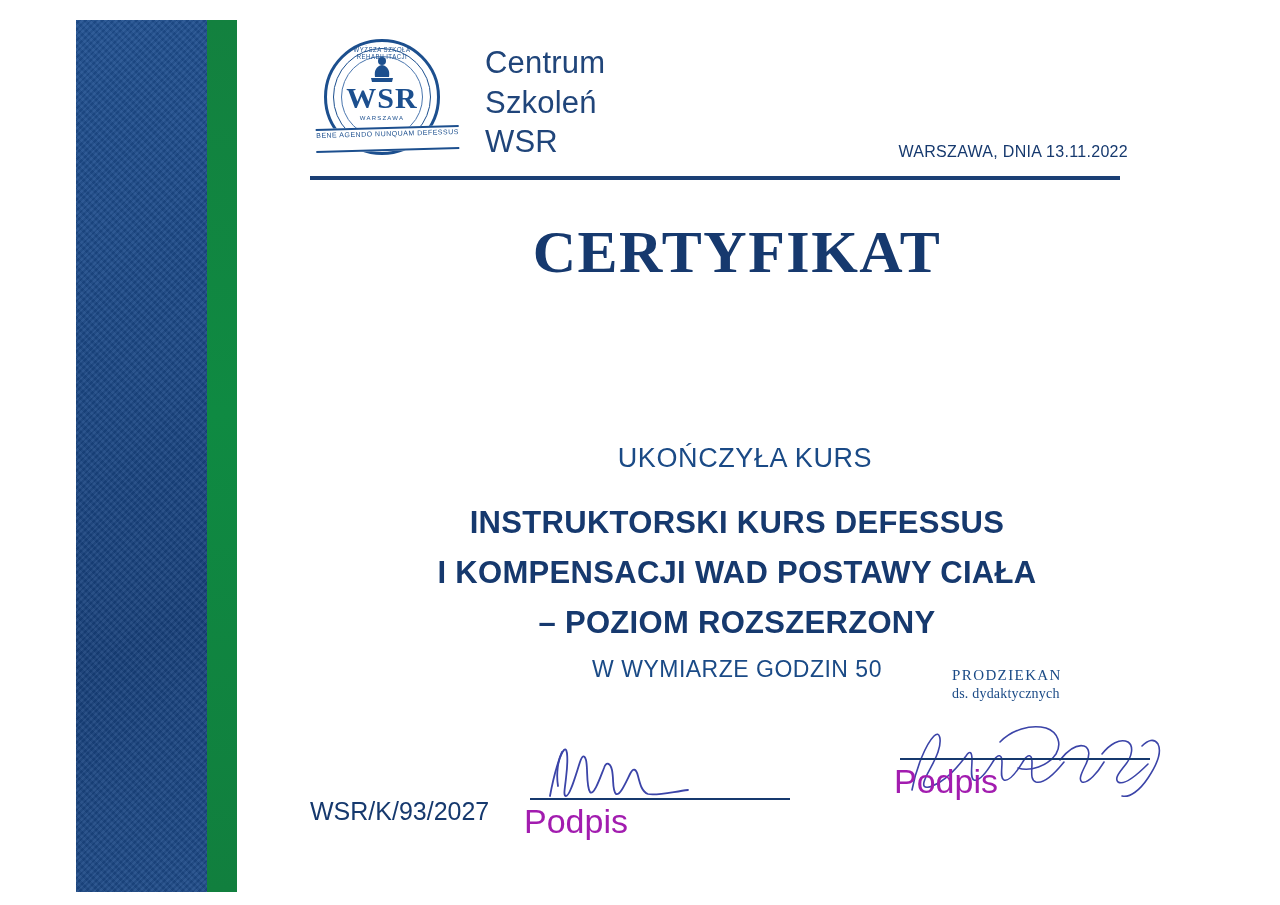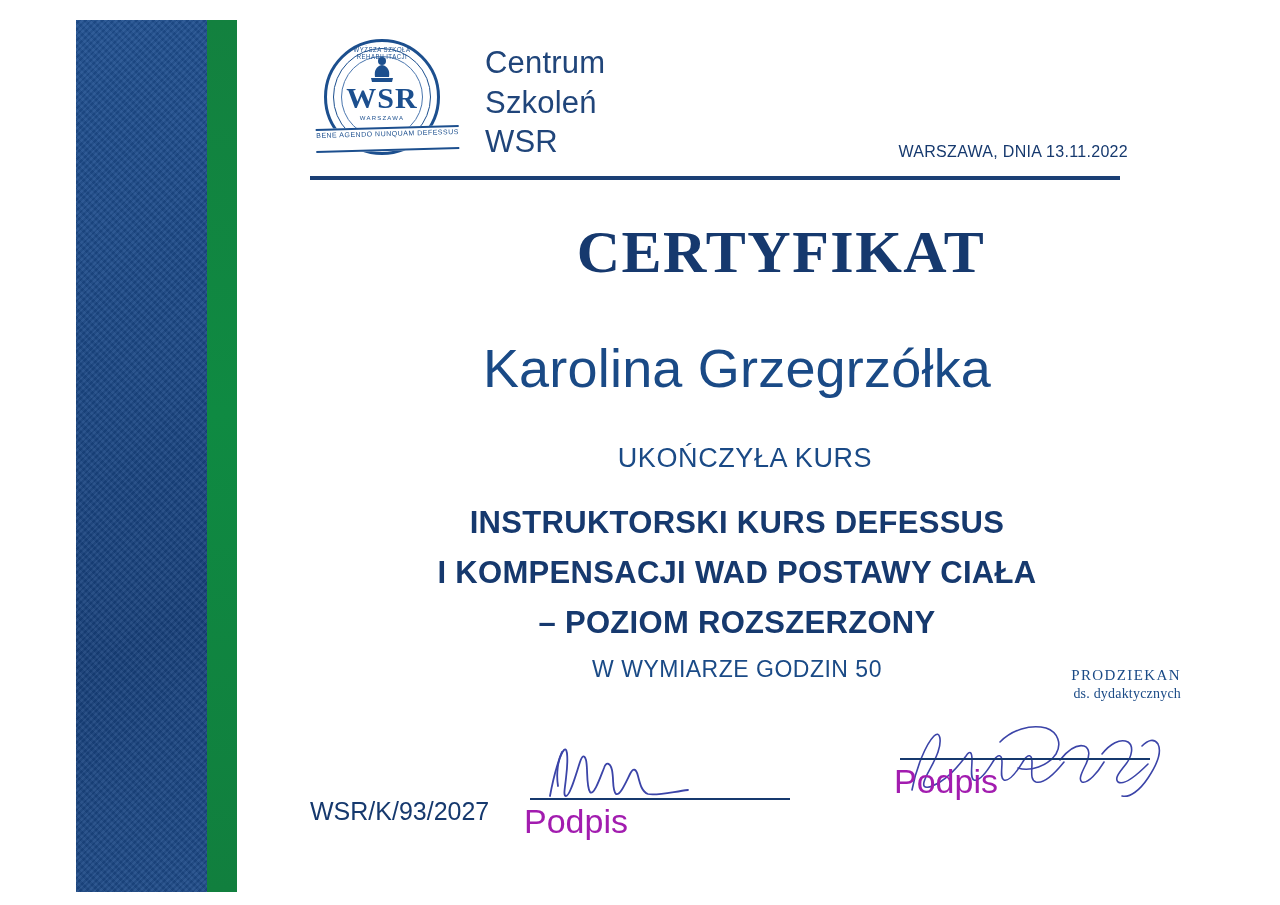--- a/index.html
+++ b/index.html
@@ -186,21 +186,20 @@
     position: absolute;
     left: 237px;
     top: 218px;
     width: 1000px;
     text-align: center;
     font-family: "Liberation Serif", serif;
     font-weight: bold;
     font-size: 60px;
     letter-spacing: 1.5px;
     color: #16396e;
-    padding-left: 44px;
   }
 
   .recipient {
     position: absolute;
     left: 237px;
     top: 337px;
     width: 1000px;
     text-align: center;
     font-size: 54px;
     font-weight: 400;
@@ -280,23 +279,23 @@
 
   .sign-svg {
     position: absolute;
     left: 0;
     top: -6px;
     pointer-events: none;
   }
 
   .role-title {
     position: absolute;
-    right: 9px;
+    right: 18px;
     top: -34px;
-    text-align: right;
+    text-align: left;
     font-family: "Liberation Serif", serif;
     color: #1a4a86;
     line-height: 1.25;
     width: 220px;
   }
   .role-title .role-main {
     font-size: 15px;
     letter-spacing: 1.4px;
   }
   .role-title .role-sub {
@@ -339,21 +338,20 @@
       <div>Szkoleń</div>
       <div>WSR</div>
     </div>
 
     <div class="place-date">WARSZAWA, DNIA 13.11.2022</div>
   </div>
 
   <div class="rule"></div>
 
   <div class="title">CERTYFIKAT</div>
-  <div class="recipient">Karolina Grzegrzółka</div>
   <div class="subtitle">UKOŃCZYŁA KURS</div>
 
   <div class="course">
     <div>INSTRUKTORSKI KURS DEFESSUS</div>
     <div>I KOMPENSACJI WAD POSTAWY CIAŁA</div>
     <div>– POZIOM  ROZSZERZONY</div>
   </div>
 
   <div class="hours">W WYMIARZE GODZIN 50</div>
 

